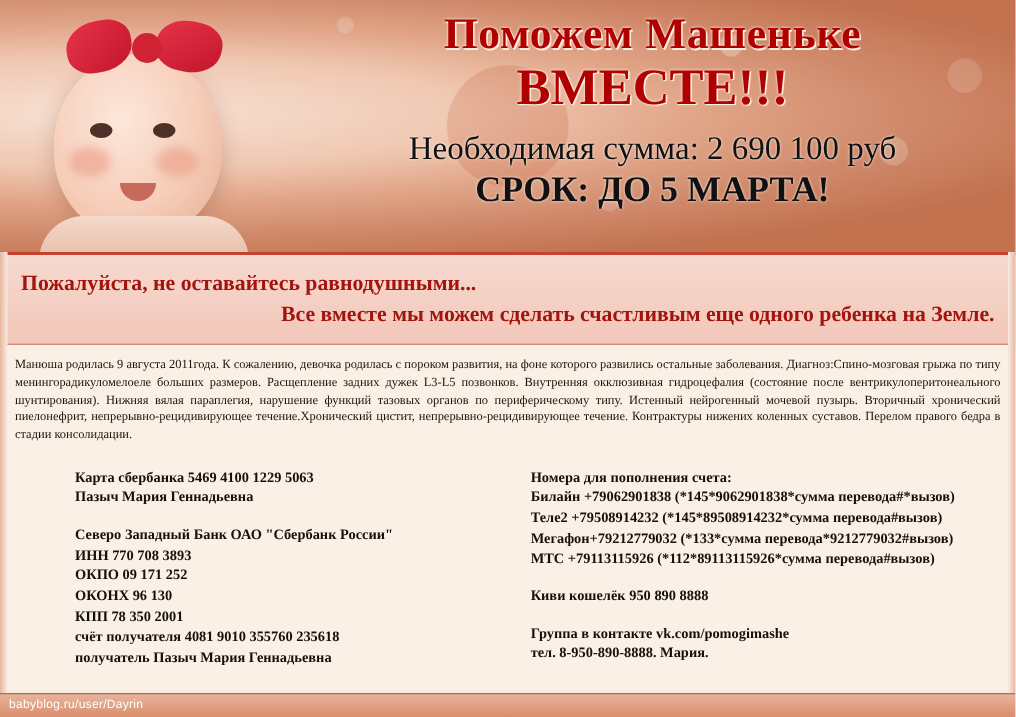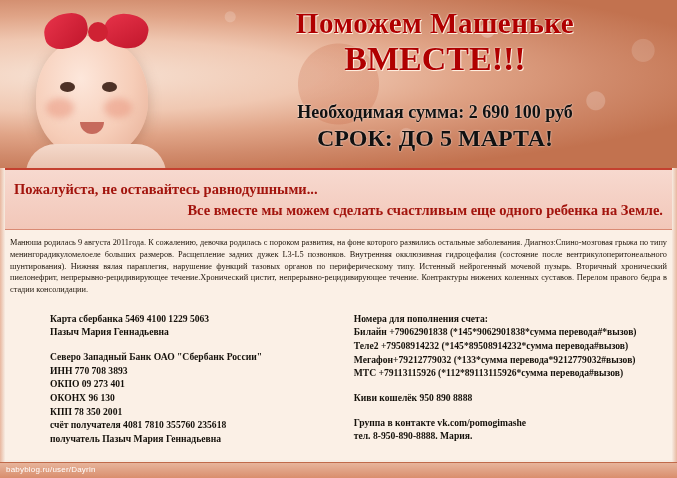--- a/index.html
+++ b/index.html
@@ -106,22 +106,22 @@
     font-size: 29px; font-weight: bold; color: #b00000;
     letter-spacing: .5px; line-height: 1.05;
     text-shadow: 0 0 2px #fff, 1px 1px 0 #ffe9d5;
   }
   .b-line2 {
     font-size: 34px; font-weight: bold; color: #b00000;
     line-height: 1.12; margin-top: 2px;
     text-shadow: 0 0 2px #fff, 1px 1px 0 #ffe9d5;
   }
   .b-line3 {
-    font-size: 18px; font-weight: bold; color: #111;
-    line-height: 1.25; margin-top: 22px;
+    font-size: 22px; font-weight: normal; color: #111;
+    line-height: 1.25; margin-top: 6px;
     text-shadow: 0 0 2px rgba(255,255,255,.85);
   }
   .b-line4 {
     font-size: 24px; font-weight: bold; color: #111;
     line-height: 1.2; margin-top: 1px;
     text-shadow: 0 0 2px rgba(255,255,255,.85);
   }
 
   
   .appeal {
@@ -238,24 +238,24 @@
 
   <div class="details">
     <div class="col col-left">
         <div class="blk">
           <div class="ln">Карта сбербанка 5469 4100 1229 5063</div>
           <div class="ln">Пазыч Мария Геннадьевна</div>
         </div>
         <div class="blk">
           <div class="ln">Северо Западный Банк ОАО "Сбербанк России"</div>
           <div class="ln">ИНН 770 708 3893</div>
-          <div class="ln">ОКПО 09 273 401</div>
+          <div class="ln">ОКПО 09 171 252</div>
           <div class="ln">ОКОНХ 96 130</div>
           <div class="ln">КПП 78 350 2001</div>
-          <div class="ln">счёт получателя 4081 7810 355760 235618</div>
+          <div class="ln">счёт получателя 4081 9010 355760 235618</div>
           <div class="ln">получатель Пазыч Мария Геннадьевна</div>
         </div>
       </div>
     <div class="col col-right">
         <div class="blk">
           <div class="ln">Номера для пополнения счета:</div>
           <div class="ln">Билайн +79062901838 (*145*9062901838*сумма перевода#*вызов)</div>
           <div class="ln">Теле2 +79508914232 (*145*89508914232*сумма перевода#вызов)</div>
           <div class="ln">Мегафон+79212779032 (*133*сумма перевода*9212779032#вызов)</div>
           <div class="ln">МТС +79113115926 (*112*89113115926*сумма перевода#вызов)</div>

